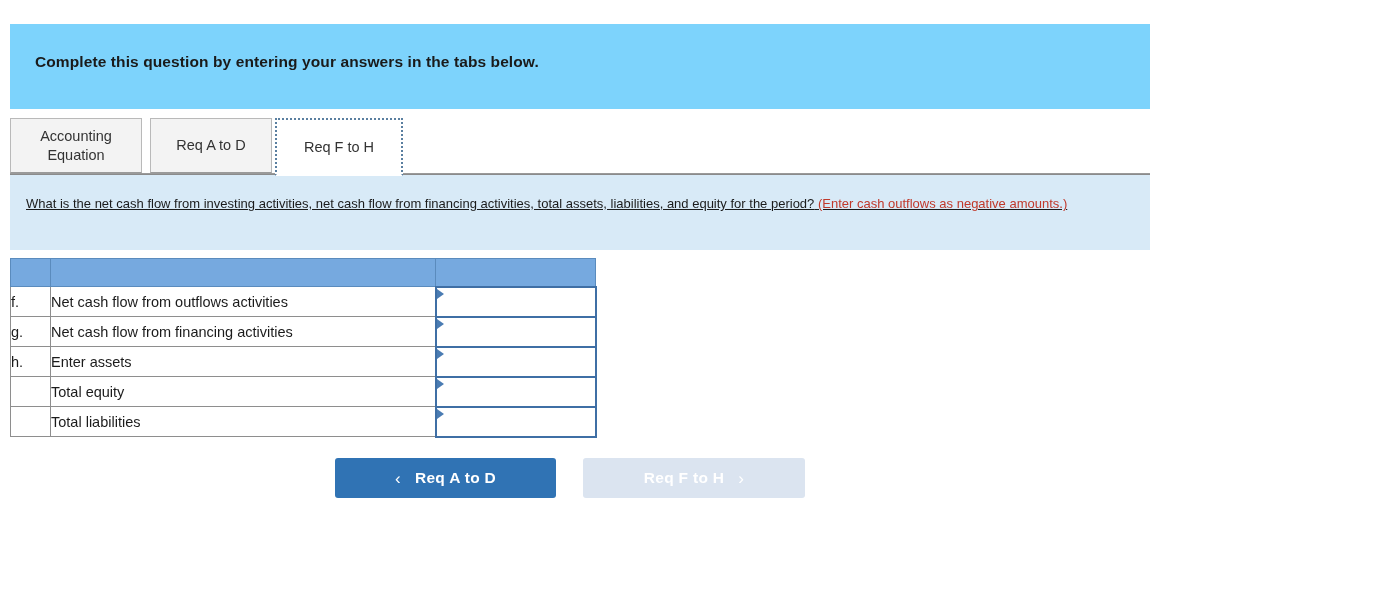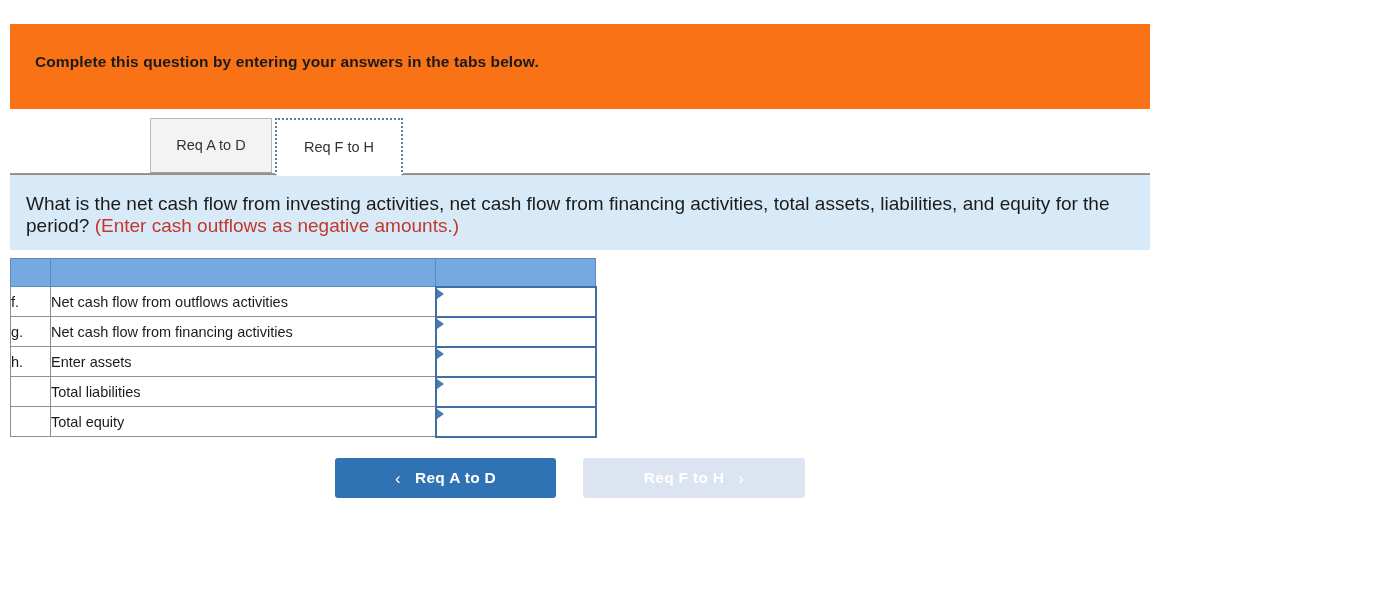--- a/index.html
+++ b/index.html
@@ -15,21 +15,21 @@
     overflow: hidden;
   }
 
   
   .instruction-bar {
     position: absolute;
     left: 10px;
     top: 24px;
     width: 1140px;
     height: 85px;
-    background: #f97316;
+    background: #7dd3fc;
     box-sizing: border-box;
   }
   .instruction-text {
     position: absolute;
     left: 25px;
     top: 29px;
     font-size: 15.5px;
     font-weight: bold;
     color: #1a1a1a;
     letter-spacing: 0.1px;
@@ -89,23 +89,24 @@
     height: 76px;
     background: #d8eaf7;
     box-sizing: border-box;
     border-top: 1px solid #8b8b8b;
   }
   .question-text {
     position: absolute;
     left: 16px;
     top: 18px;
     width: 1105px;
-    font-size: 19px;
+    font-size: 13px;
     line-height: 22px;
     color: #1b1b1b;
+    text-decoration: underline;
   }
   .red-note { color: #c0392b; }
 
   
   .answer-table {
     position: absolute;
     left: 10px;
     top: 258px;
     width: 585px;
     border-collapse: collapse;
@@ -218,20 +219,23 @@
   }
 </style>
 </head>
 <body>
 
 <div class="instruction-bar">
   <div class="instruction-text">Complete this question by entering your answers in the tabs below.</div>
 </div>
 
 <div class="tab-strip">
+  <div class="tab tab-1">
+    <span>Accounting Equation</span>
+  </div>
   <div class="tab tab-2">
     <span>Req A to D</span>
   </div>
   <div class="tab tab-3">
     <span>Req F to H</span>
   </div>
   <div class="tab-strip-rule"></div>
 </div>
 
 <div class="question-banner">
@@ -274,29 +278,29 @@
     <tr>
       <td class="cell-key">h.</td>
       <td class="cell-desc">Enter assets</td>
       <td class="cell-value">
         <span class="marker"></span>
         <input class="value-input" type="text" value="" style="">
       </td>
     </tr>
     <tr>
       <td class="cell-key"></td>
+      <td class="cell-desc">Total equity</td>
+      <td class="cell-value">
+        <span class="marker"></span>
+        <input class="value-input" type="text" value="" style="">
+      </td>
+    </tr>
+    <tr>
+      <td class="cell-key"></td>
       <td class="cell-desc">Total liabilities</td>
-      <td class="cell-value">
-        <span class="marker"></span>
-        <input class="value-input" type="text" value="" style="">
-      </td>
-    </tr>
-    <tr>
-      <td class="cell-key"></td>
-      <td class="cell-desc">Total equity</td>
       <td class="cell-value">
         <span class="marker"></span>
         <input class="value-input" type="text" value="" style="">
       </td>
     </tr>
   </tbody>
 </table>
 
 <div class="nav-row">
   <button class="nav-btn nav-prev">

